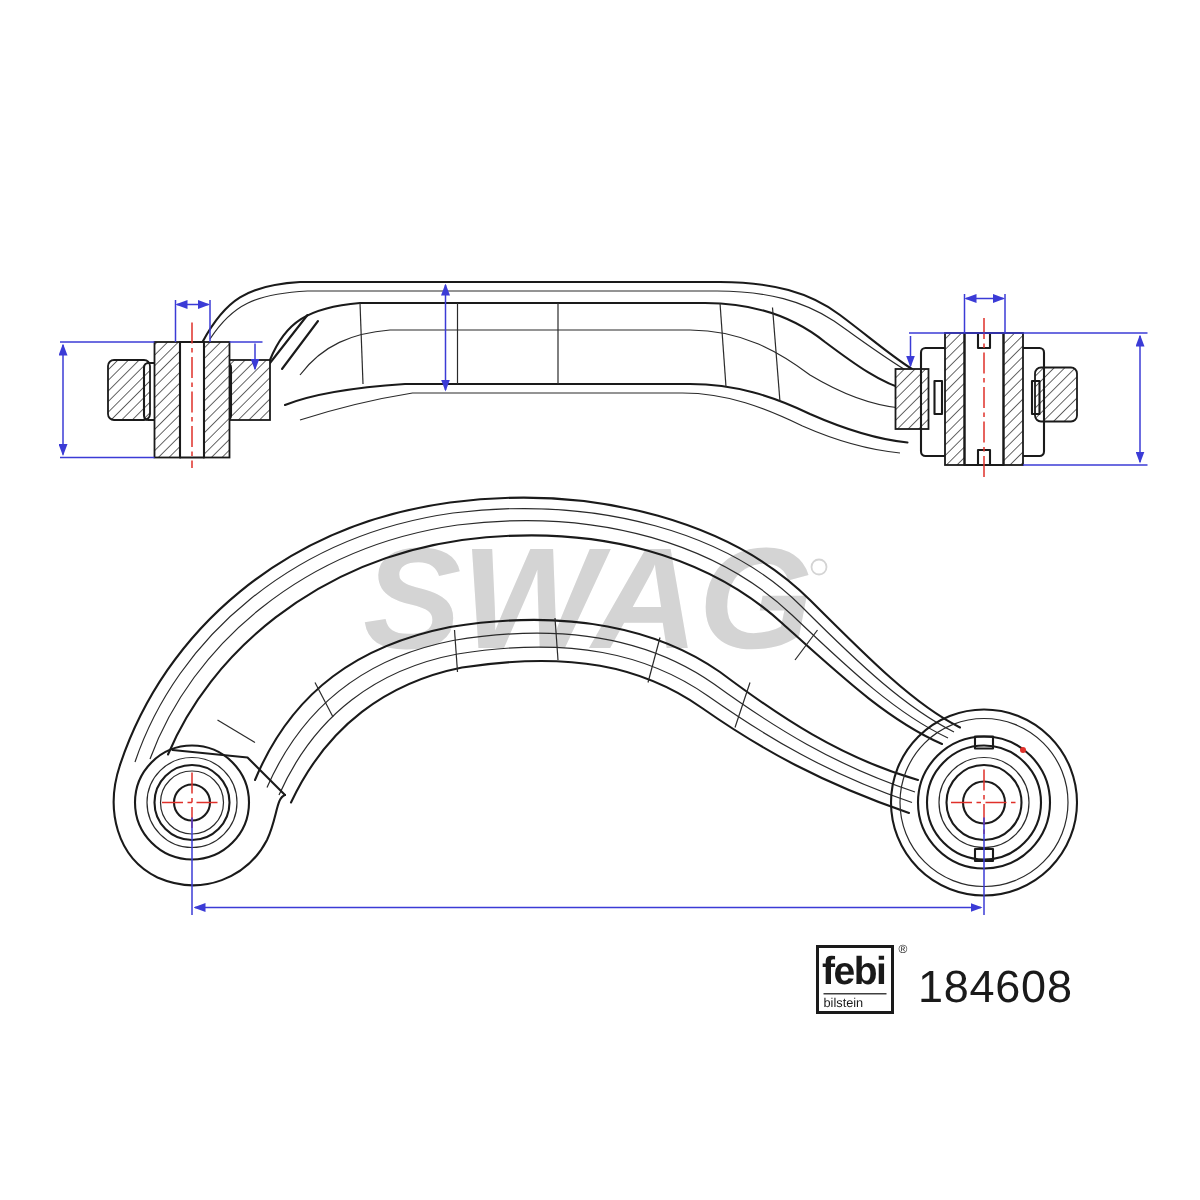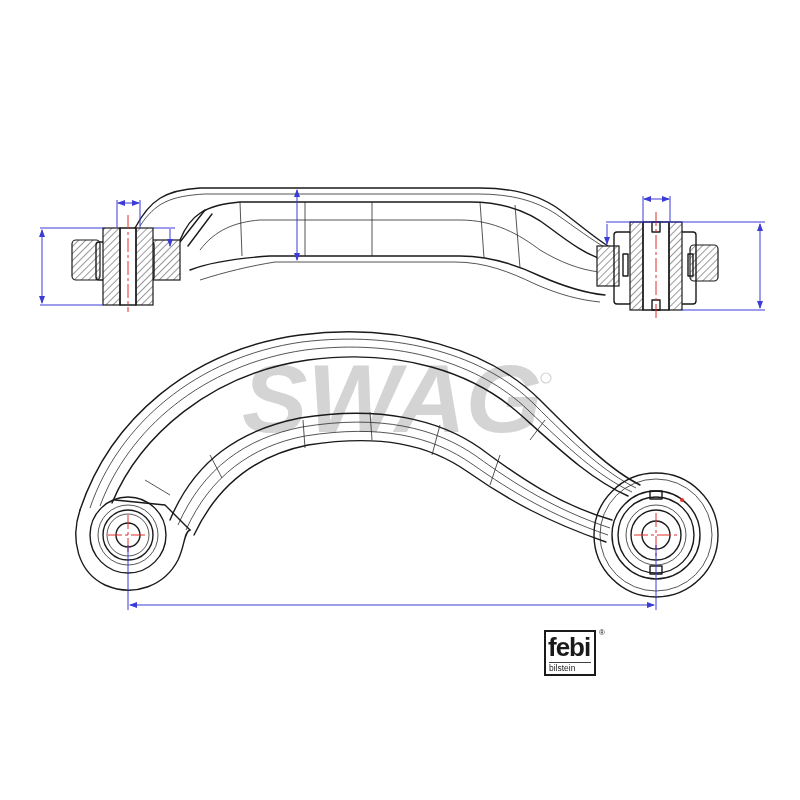--- a/index.html
+++ b/index.html
@@ -160,13 +160,14 @@
     </g>
   </g>
 </svg>
 
 <div id="brand">
   <div class="febi-box">
     <span class="febi-word">febi</span>
     <span class="febi-sub">bilstein</span>
     <span class="reg">®</span>
   </div>
+  <span class="part-number">184608</span>
 </div>
 
 </body></html>

